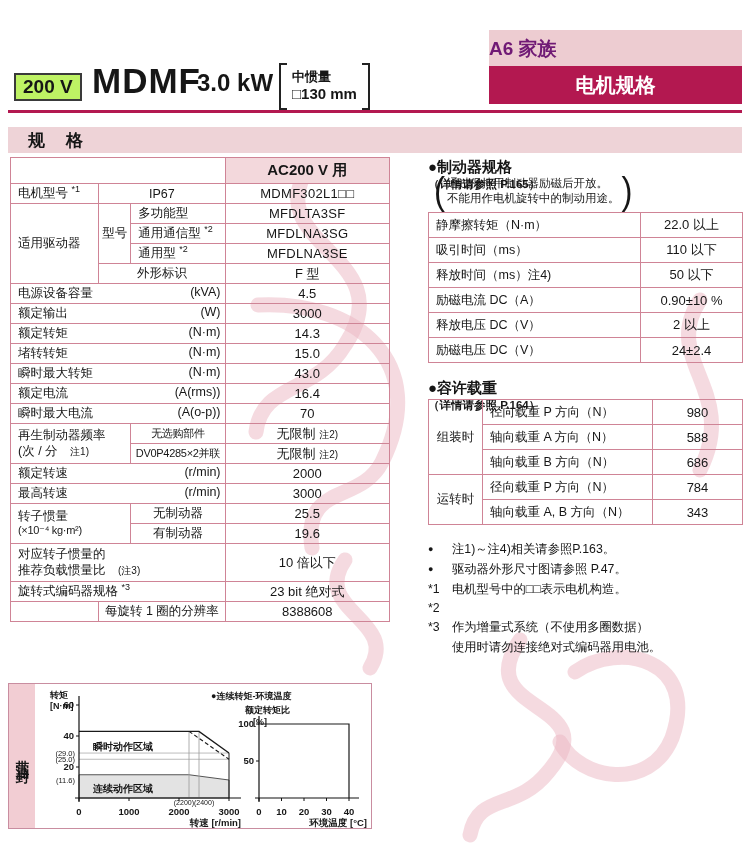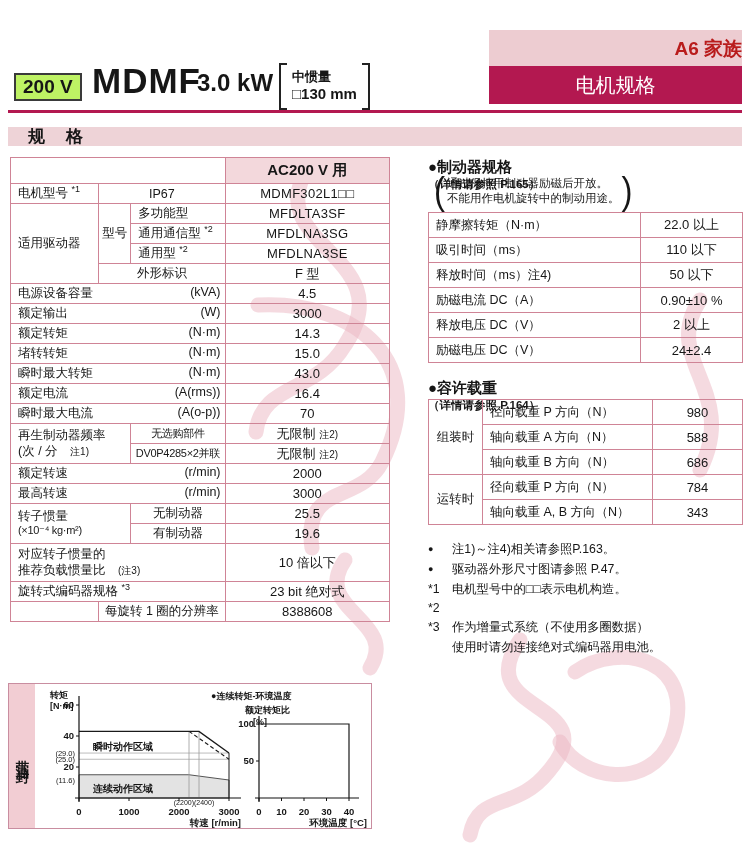--- a/index.html
+++ b/index.html
@@ -25,27 +25,27 @@
   .model{left:92px;top:61px;font-size:35px;font-weight:bold;letter-spacing:1px;}
   .power{left:197px;top:69px;font-size:24px;font-weight:bold;}
   .bracket{left:279px;top:63px;display:flex;align-items:stretch;height:47px;}
   .br{width:8px;border:2.5px solid #222;}
   .br.l{border-right:none;}
   .br.r{border-left:none;}
   .br-body{padding:2px 5px;display:flex;flex-direction:column;justify-content:center;}
   .br-l1{font-size:13px;font-weight:bold;line-height:1.25;}
   .br-l2{font-size:15px;font-weight:bold;line-height:1.25;}
   .family-tab{left:489px;top:30px;width:253px;height:36px;background:var(--box-pink);
-    font-size:19px;font-weight:bold;text-align:right;line-height:37px;color:#b91c1c;}
+    font-size:19px;font-weight:bold;text-align:left;line-height:37px;color:#701a75;}
   .page-tab{left:489px;top:66px;width:253px;height:38px;background:var(--accent);
-    font-size:20px;font-weight:normal;text-align:center;line-height:38px;color:#fff;}
+    font-size:20px;font-weight:bold;text-align:center;line-height:38px;color:#fff;}
   .rule{left:8px;top:110px;width:734px;height:3px;background:var(--accent);}
 
   
-  .secbar{left:8px;width:734px;height:19px;background:var(--bar-pink);display:flex;align-items:center;padding-left:20px;}
+  .secbar{left:8px;width:734px;height:26px;background:var(--bar-pink);display:flex;align-items:center;padding-left:20px;}
   .secbar .t1{font-size:17px;font-weight:bold;letter-spacing:2px;}
   .secbar .t2{font-size:12.5px;font-weight:bold;margin-left:14px;letter-spacing:.3px;}
 
   
   table{border-collapse:collapse;table-layout:fixed;}
   td{border:1px solid var(--rose);background:transparent;height:20px;padding:0 4px;
      font-size:12.5px;white-space:nowrap;overflow:hidden;color:var(--ink);}
   sup{font-size:9px;}
   .spec{left:10px;top:157px;width:380px;}
   .spec td.hd{background:var(--hd-cell);font-weight:bold;text-align:center;font-size:15px;height:26px;}

